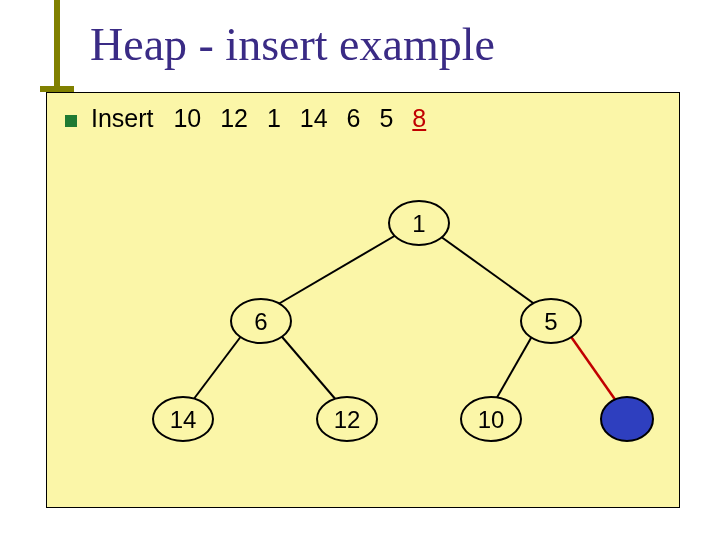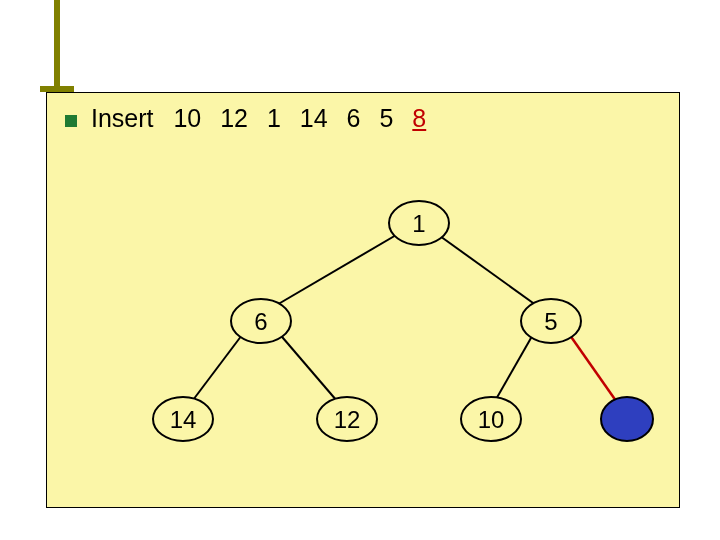--- a/index.html
+++ b/index.html
@@ -18,20 +18,21 @@
   .node-ellipse{fill:#fbf6a8;stroke:#000;stroke-width:2;}
   .node-fill{fill:#2e3fbf;stroke:#000;stroke-width:2;}
   .node-text{font-family:Verdana,Geneva,sans-serif;font-size:24px;fill:#000;text-anchor:middle;dominant-baseline:central;}
 </style>
 </head>
 <body>
 
 <div class="slide">
   <div class="accent-bar"></div>
   <div class="accent-tick"></div>
+  <div class="title">Heap - insert example</div>
 
   <div class="panel">
     <div class="bullet-sq"></div>
     <div class="para">
       <span>Insert</span>&nbsp;
       <span class="seq-num">10</span>
       <span class="seq-num">12</span>
       <span class="seq-num">1</span>
       <span class="seq-num">14</span>
       <span class="seq-num">6</span>

